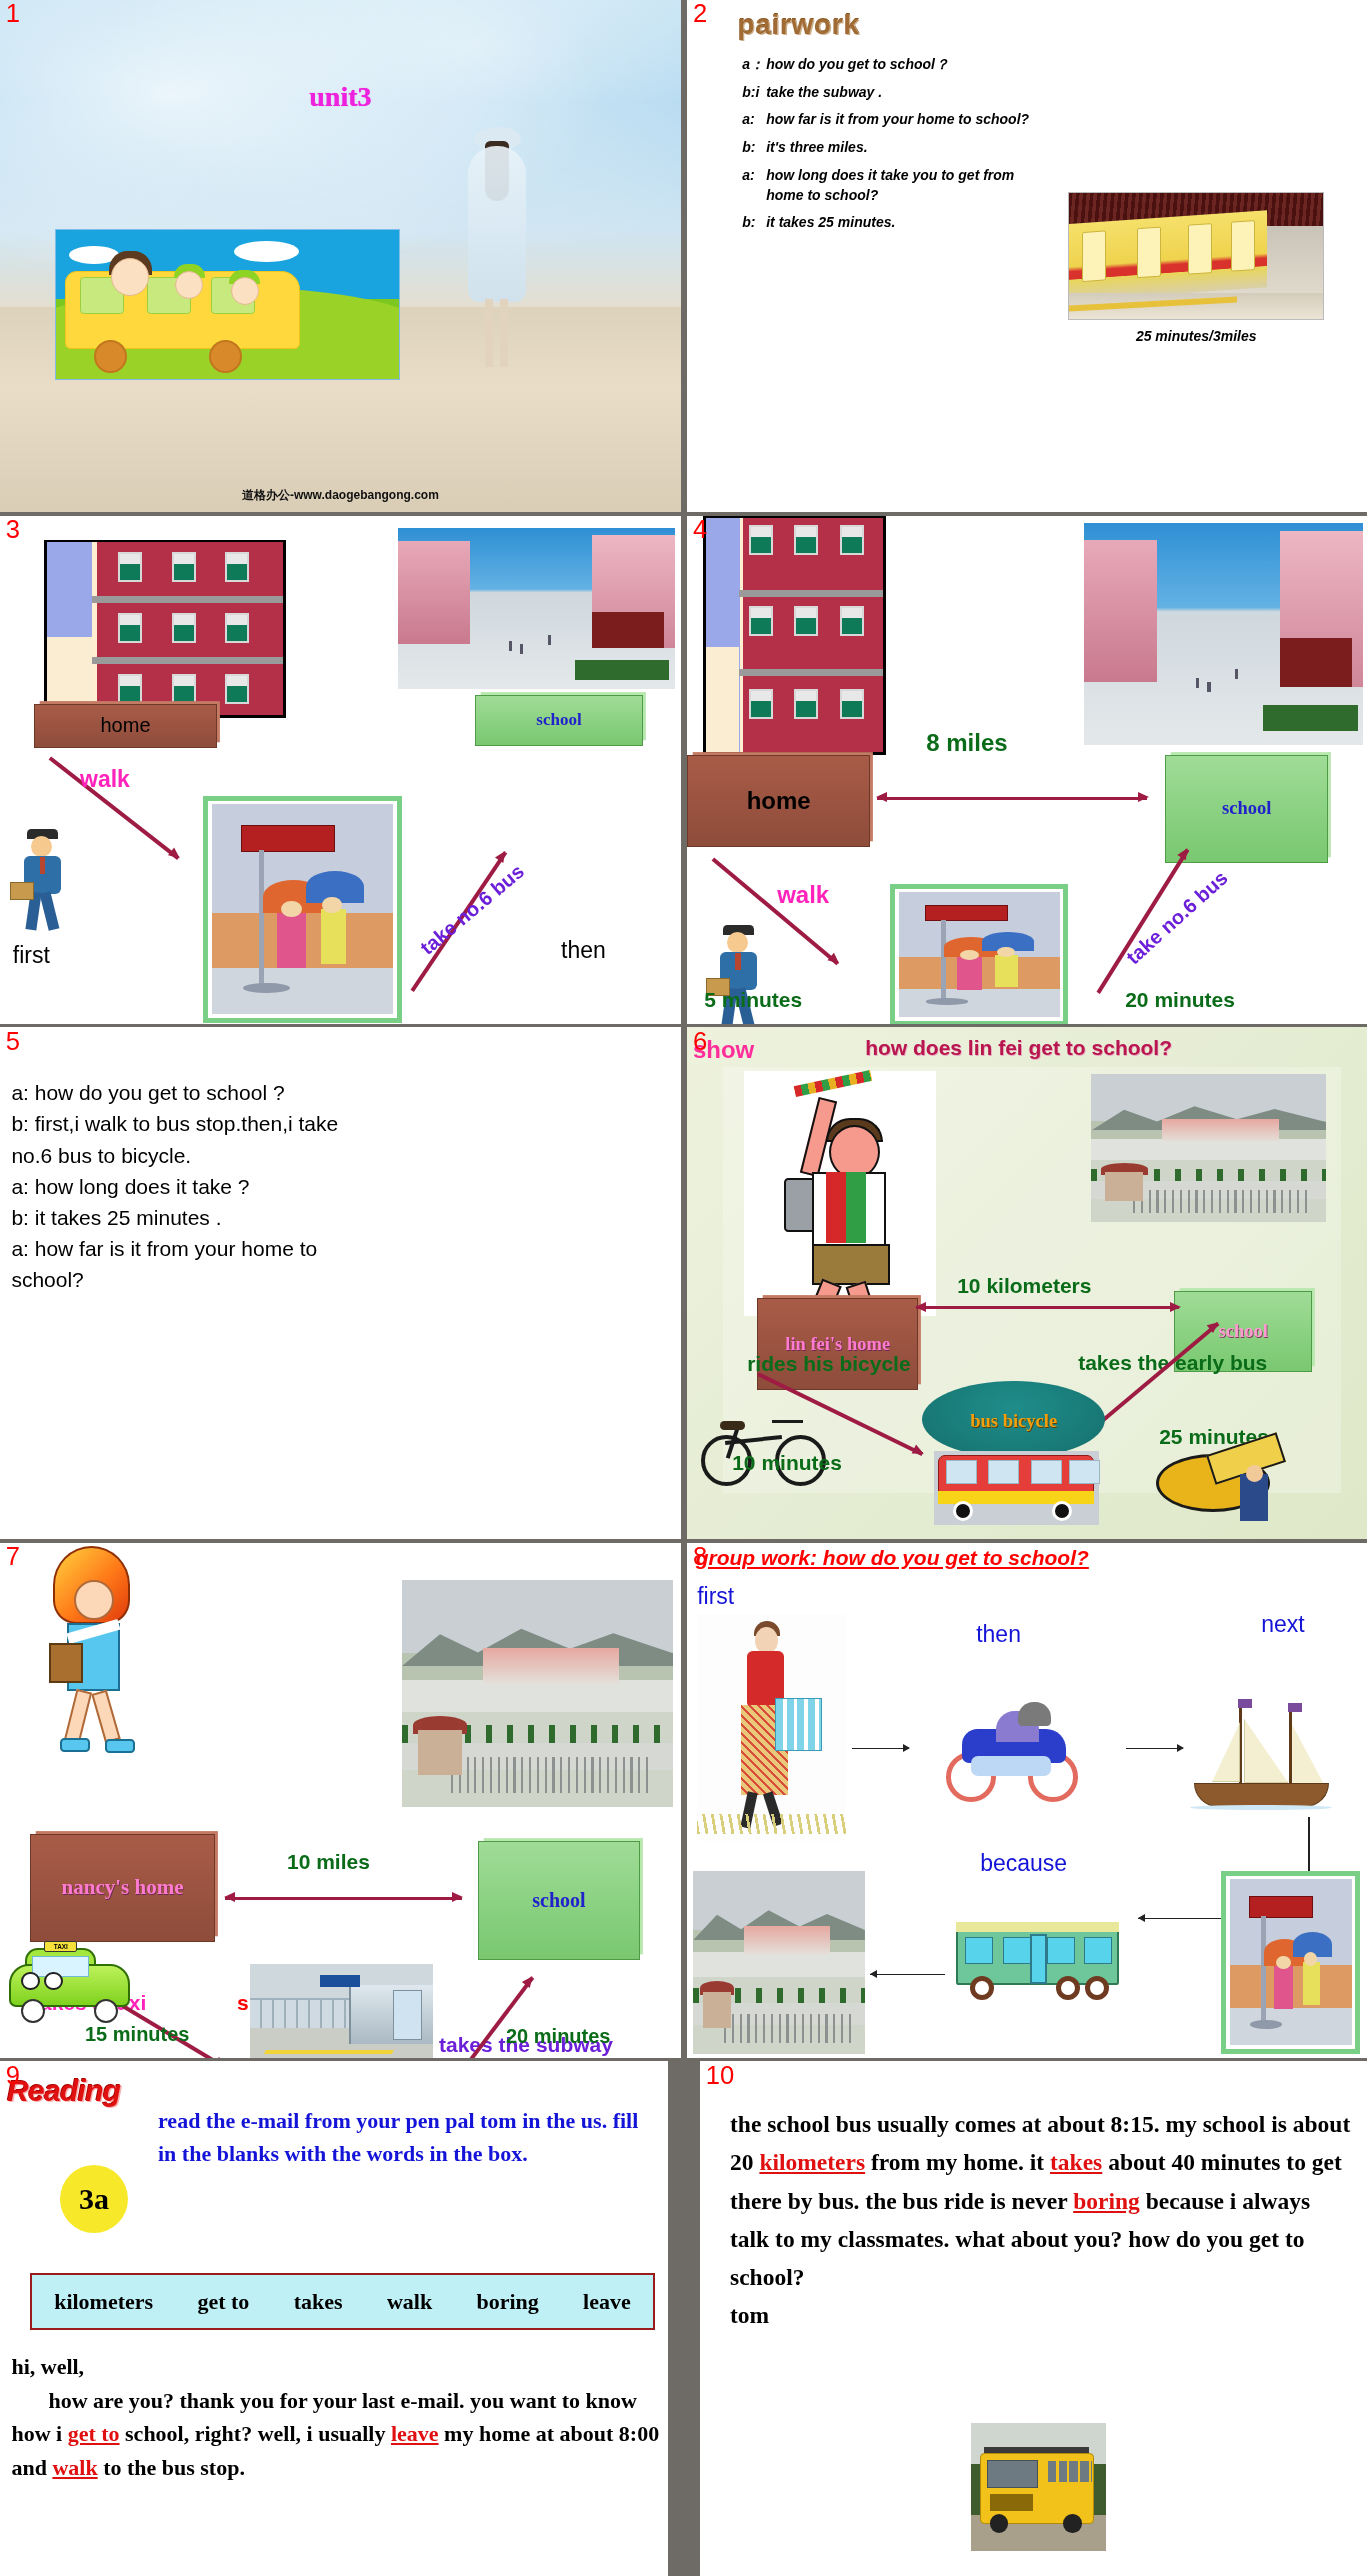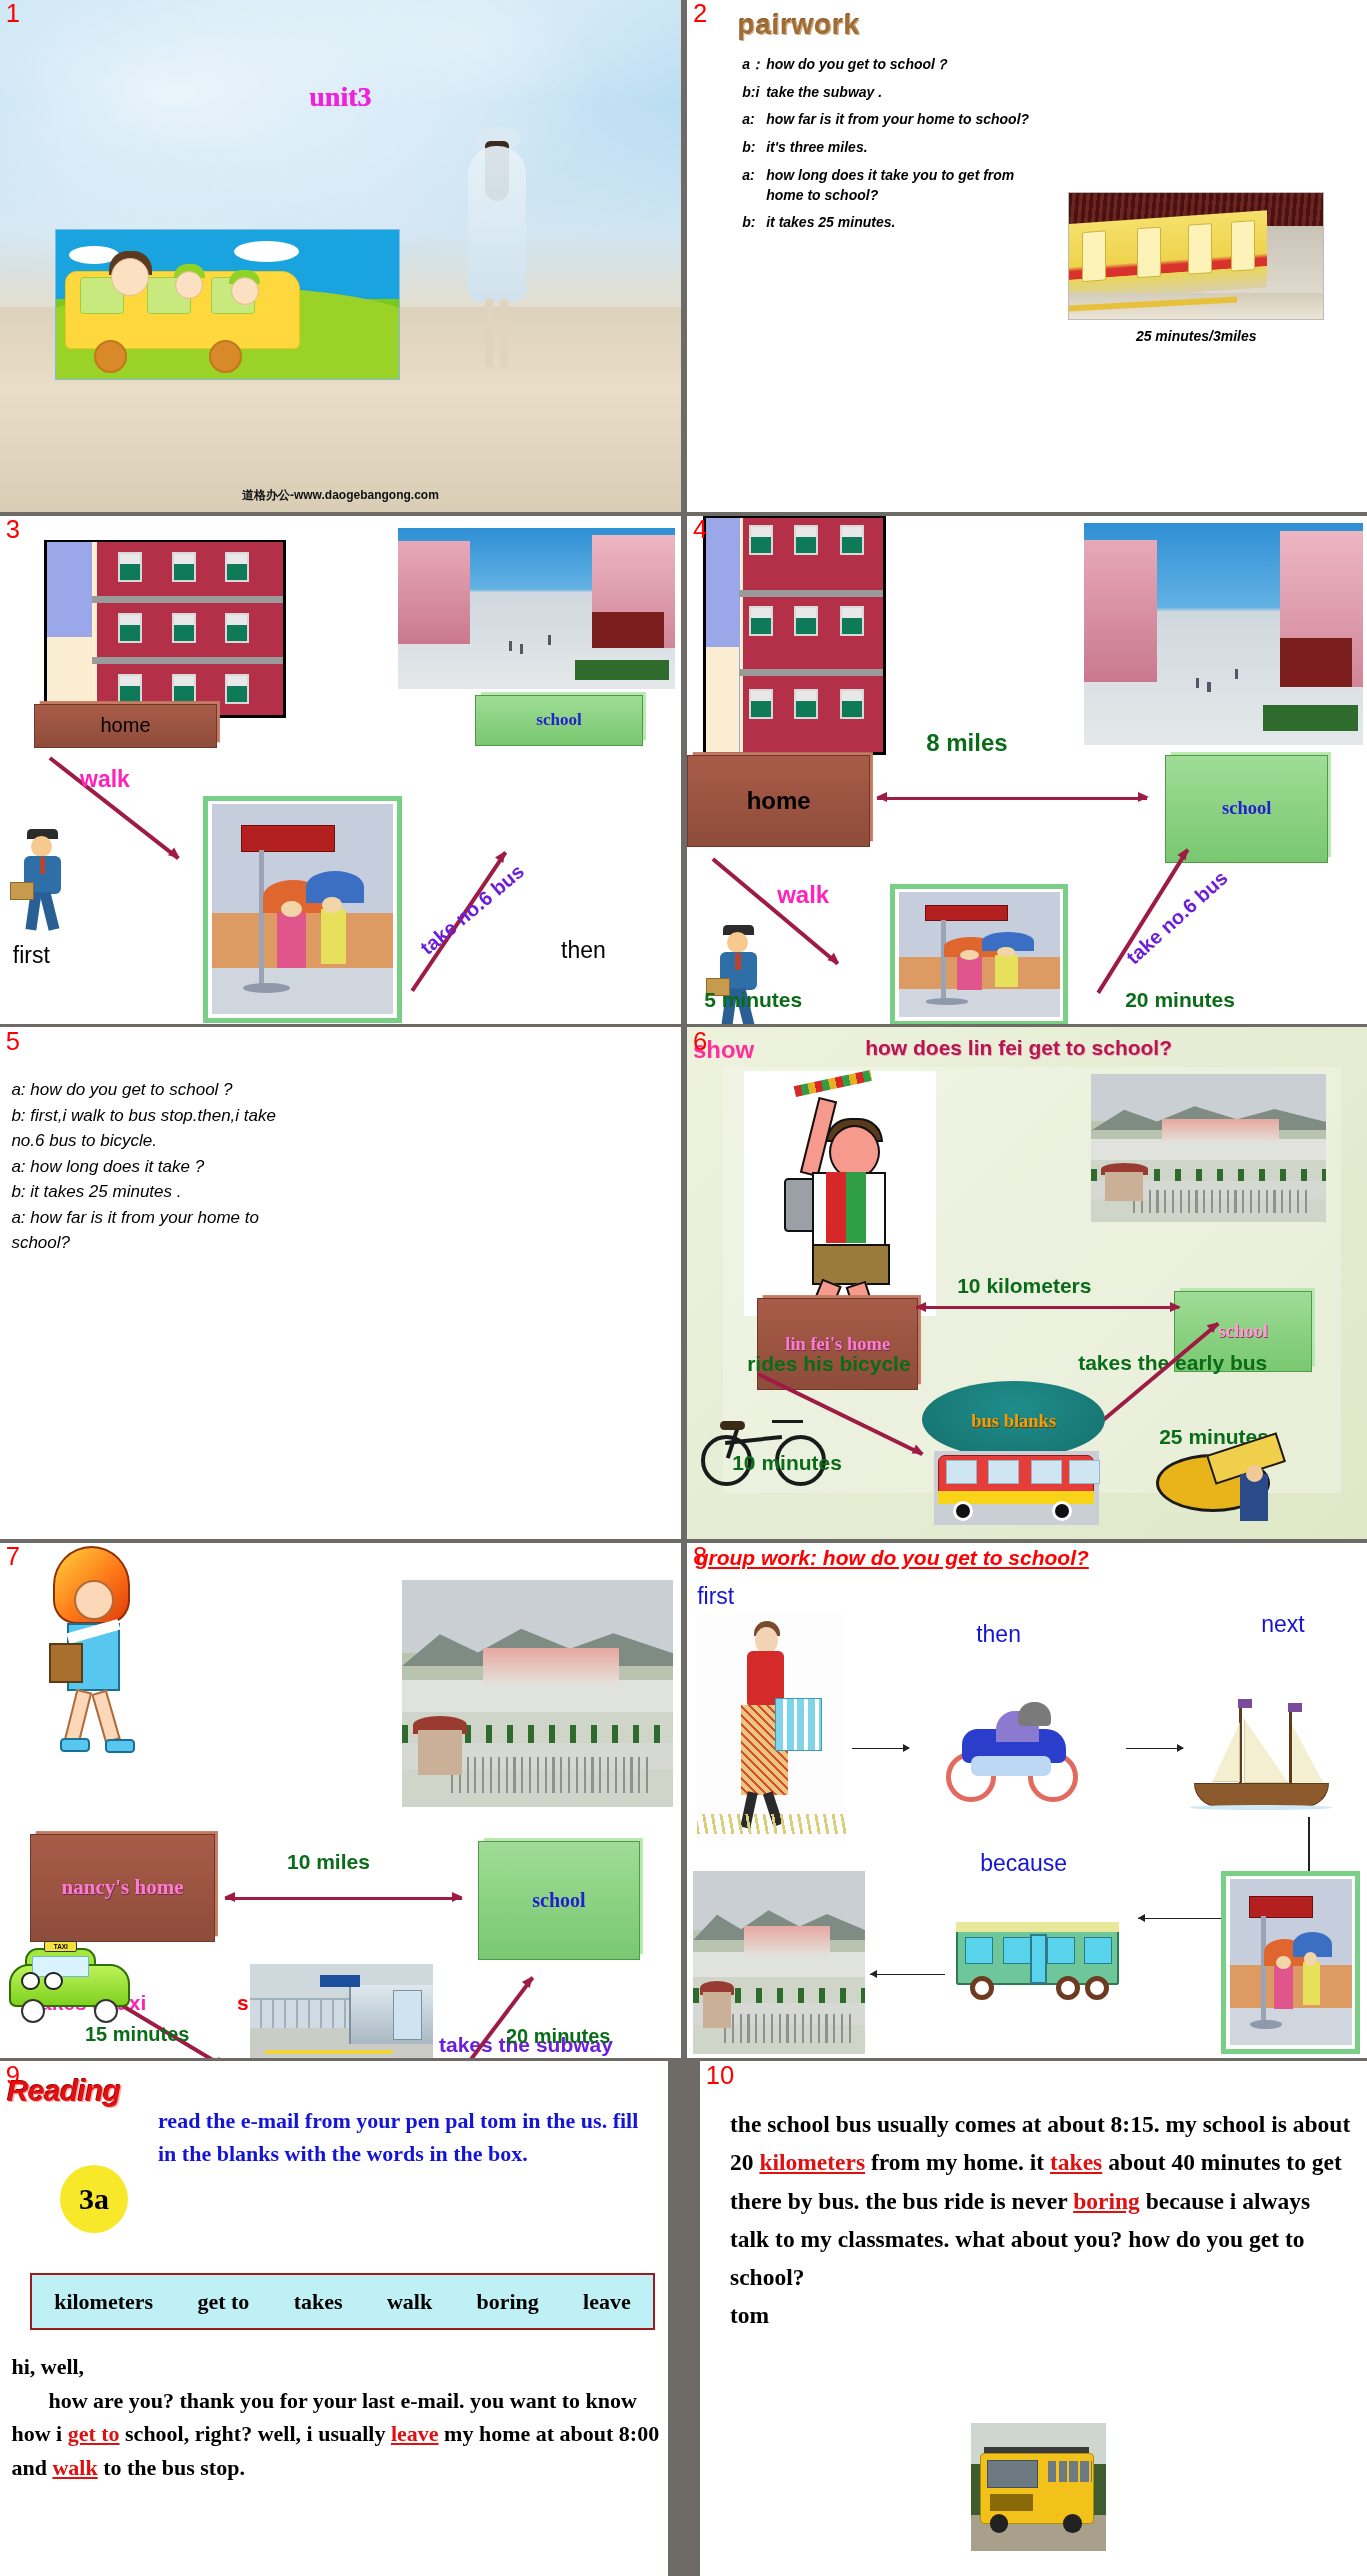--- a/index.html
+++ b/index.html
@@ -236,23 +236,22 @@
   .walkman .leg2{position:absolute;left:28px;top:63px;width:11.4px;height:38px;background:#2a5f96;transform:rotate(-14deg);}
   .walkman .case{position:absolute;left:-5.7px;top:53px;width:24px;height:18.5px;background:#c79a4d;border:1.4px solid #8a6a2c;}
 
   
   .s3 { height:508px; }
   .s4 { height:508px; }
   
   .s5 { height:512px; }
   .s5 .body {
      position:absolute; left:11.4px; top:51px; width:654px;
-     font-size:17px; line-height:1.42; color:#000;
+     font-size:21px; line-height:1.42; color:#000;
      font-family:"Liberation Sans", sans-serif;
-     font-style:italic;
   }
   .s5 .body p { margin:0 0 1.4px 0; }
   
   .s6 { height:512px; background:linear-gradient(135deg,#eef2dd 0%, #e4ecd2 55%, #dfe8c8 100%); }
   .s6 .panel {
      position:absolute; left:36px; top:40px; width:618px; height:426px;
      background:rgba(255,255,255,.25);
   }
   .s6 .show {
      position:absolute; left:5.7px; top:8.5px; font-size:24px; font-weight:bold;
@@ -662,21 +661,21 @@
       <div class="arrow" style="left:384px;top:418px;width:192px;transform:rotate(-40deg);"></div>
       <div class="bike">
         <div class="w w1"></div>
           <div class="w w2"></div>
         <div class="frame"></div>
           <div class="frame2"></div>
           <div class="seat"></div>
           <div class="bar"></div>
       </div>
       <div class="station">
-          <span>bus blanks</span>
+          <span>bus bicycle</span>
         </div>
       <div class="redbus">
         <div class="b"></div>
           <div class="yl"></div>
         <div class="w w1"></div>
           <div class="w w2"></div>
           <div class="w w3"></div>
           <div class="w w4"></div>
         <div class="wh wh1"></div>
           <div class="wh wh2"></div>

